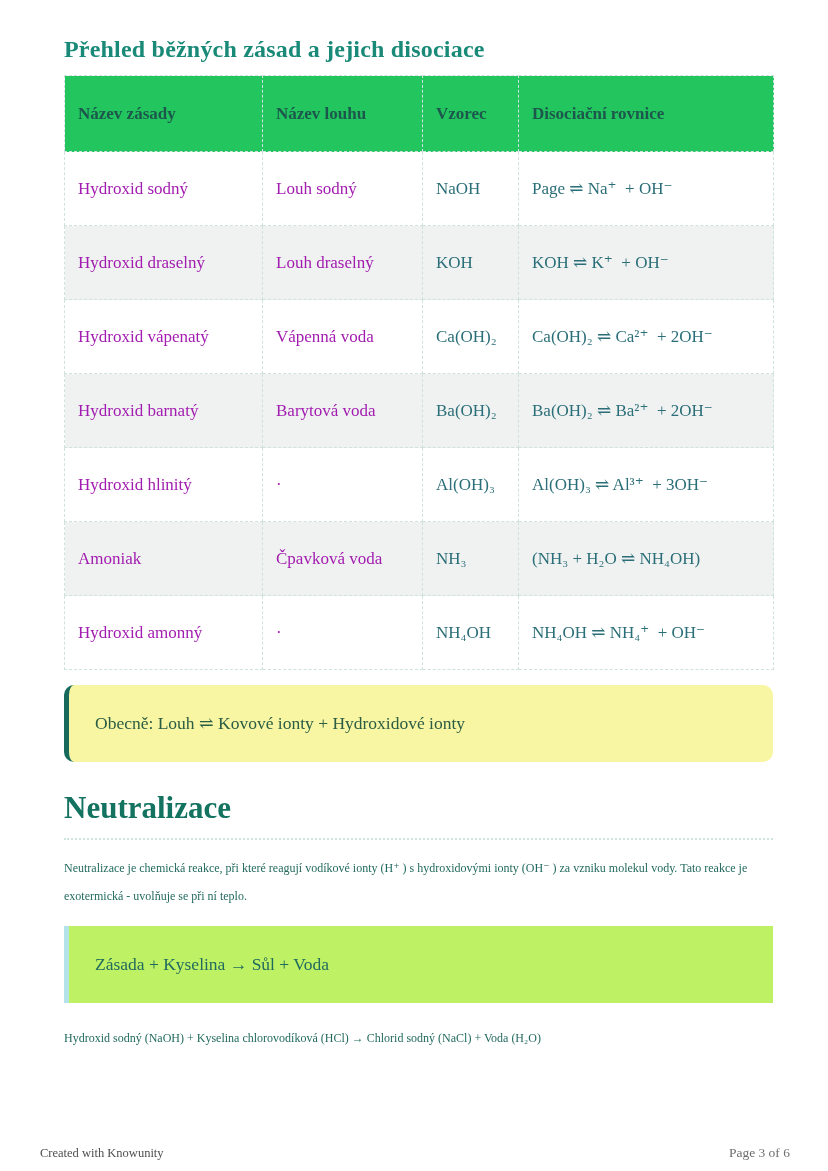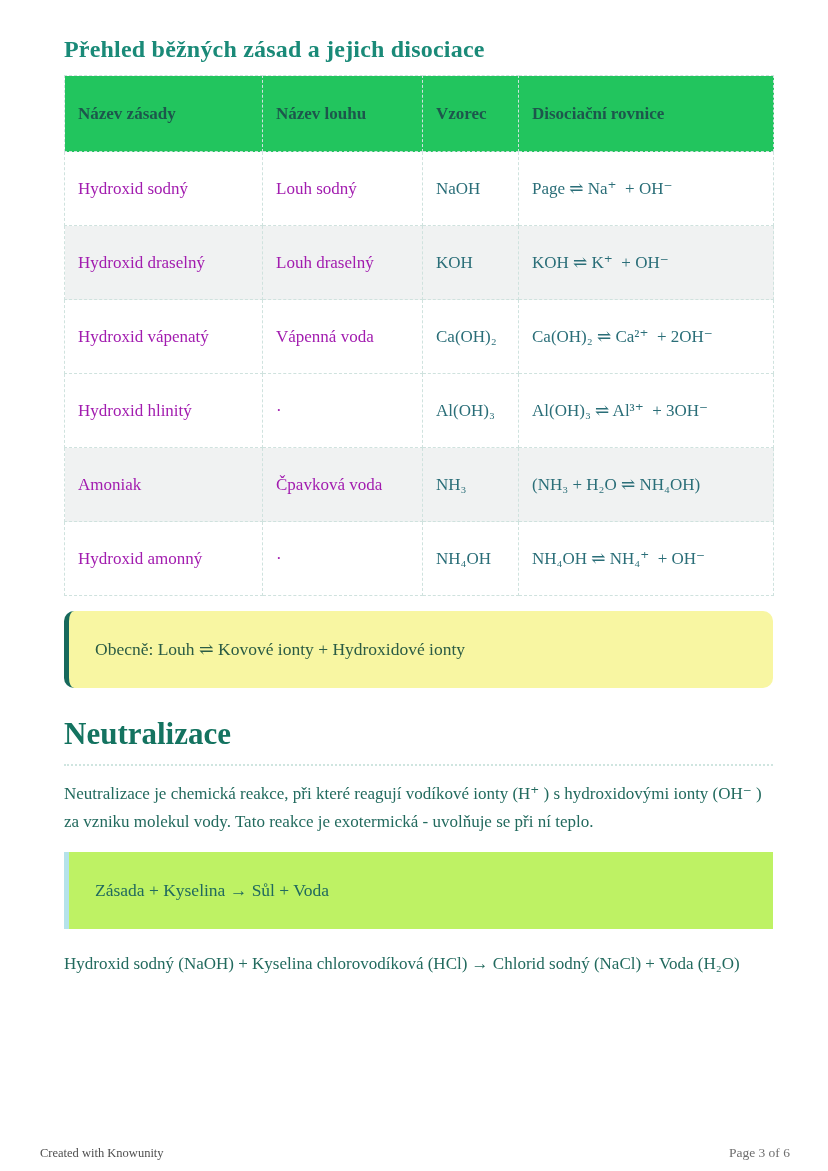--- a/index.html
+++ b/index.html
@@ -40,21 +40,21 @@
   .callout.gray {
     margin-top:16px; background:#bef264; border-left:5px solid #b5e3ea; color:#216a5e;
   }
 
   .h1 {
     margin:28px 0 0 0; font-size:31px; font-weight:700; color:#147360;
     padding-bottom:12px; border-bottom:2px dotted #cfe5e0; width:709px; box-sizing:border-box;
   }
 
   p.body {
-    width:709px; margin:14px 0 0 0; font-size:17px; line-height:28px; color:#226a5e;
+    width:709px; margin:14px 0 0 0; font-size:12px; line-height:28px; color:#226a5e;
   }
   p.eqline { margin-top:21px; }
 
   .footer {
     position:absolute; left:40px; right:38px; bottom:10px;
     display:flex; justify-content:space-between; align-items:baseline;
   }
   .f-left { font-weight:400; color:#4f4f4f; font-size:12.5px; }
   .f-right { color:#6e6e6e; font-size:13.5px; }
 </style>
@@ -92,20 +92,26 @@
         <td class="name">Louh draselný</td>
         <td class="formula">KOH</td>
         <td class="formula">KOH ⇌ K⁺  + OH⁻</td>
       </tr>
       <tr>
         <td class="name">Hydroxid vápenatý</td>
         <td class="name">Vápenná voda</td>
         <td class="formula">Ca(OH)₂</td>
         <td class="formula">Ca(OH)₂ ⇌ Ca²⁺  + 2OH⁻</td>
       </tr>
+      <tr class="stripe">
+        <td class="name">Hydroxid barnatý</td>
+        <td class="name">Barytová voda</td>
+        <td class="formula">Ba(OH)₂</td>
+        <td class="formula">Ba(OH)₂ ⇌ Ba²⁺  + 2OH⁻</td>
+      </tr>
       <tr>
         <td class="name">Hydroxid hlinitý</td>
         <td class="name">·</td>
         <td class="formula">Al(OH)₃</td>
         <td class="formula">Al(OH)₃ ⇌ Al³⁺  + 3OH⁻</td>
       </tr>
       <tr class="stripe">
         <td class="name">Amoniak</td>
         <td class="name">Čpavková voda</td>
         <td class="formula">NH₃</td>

